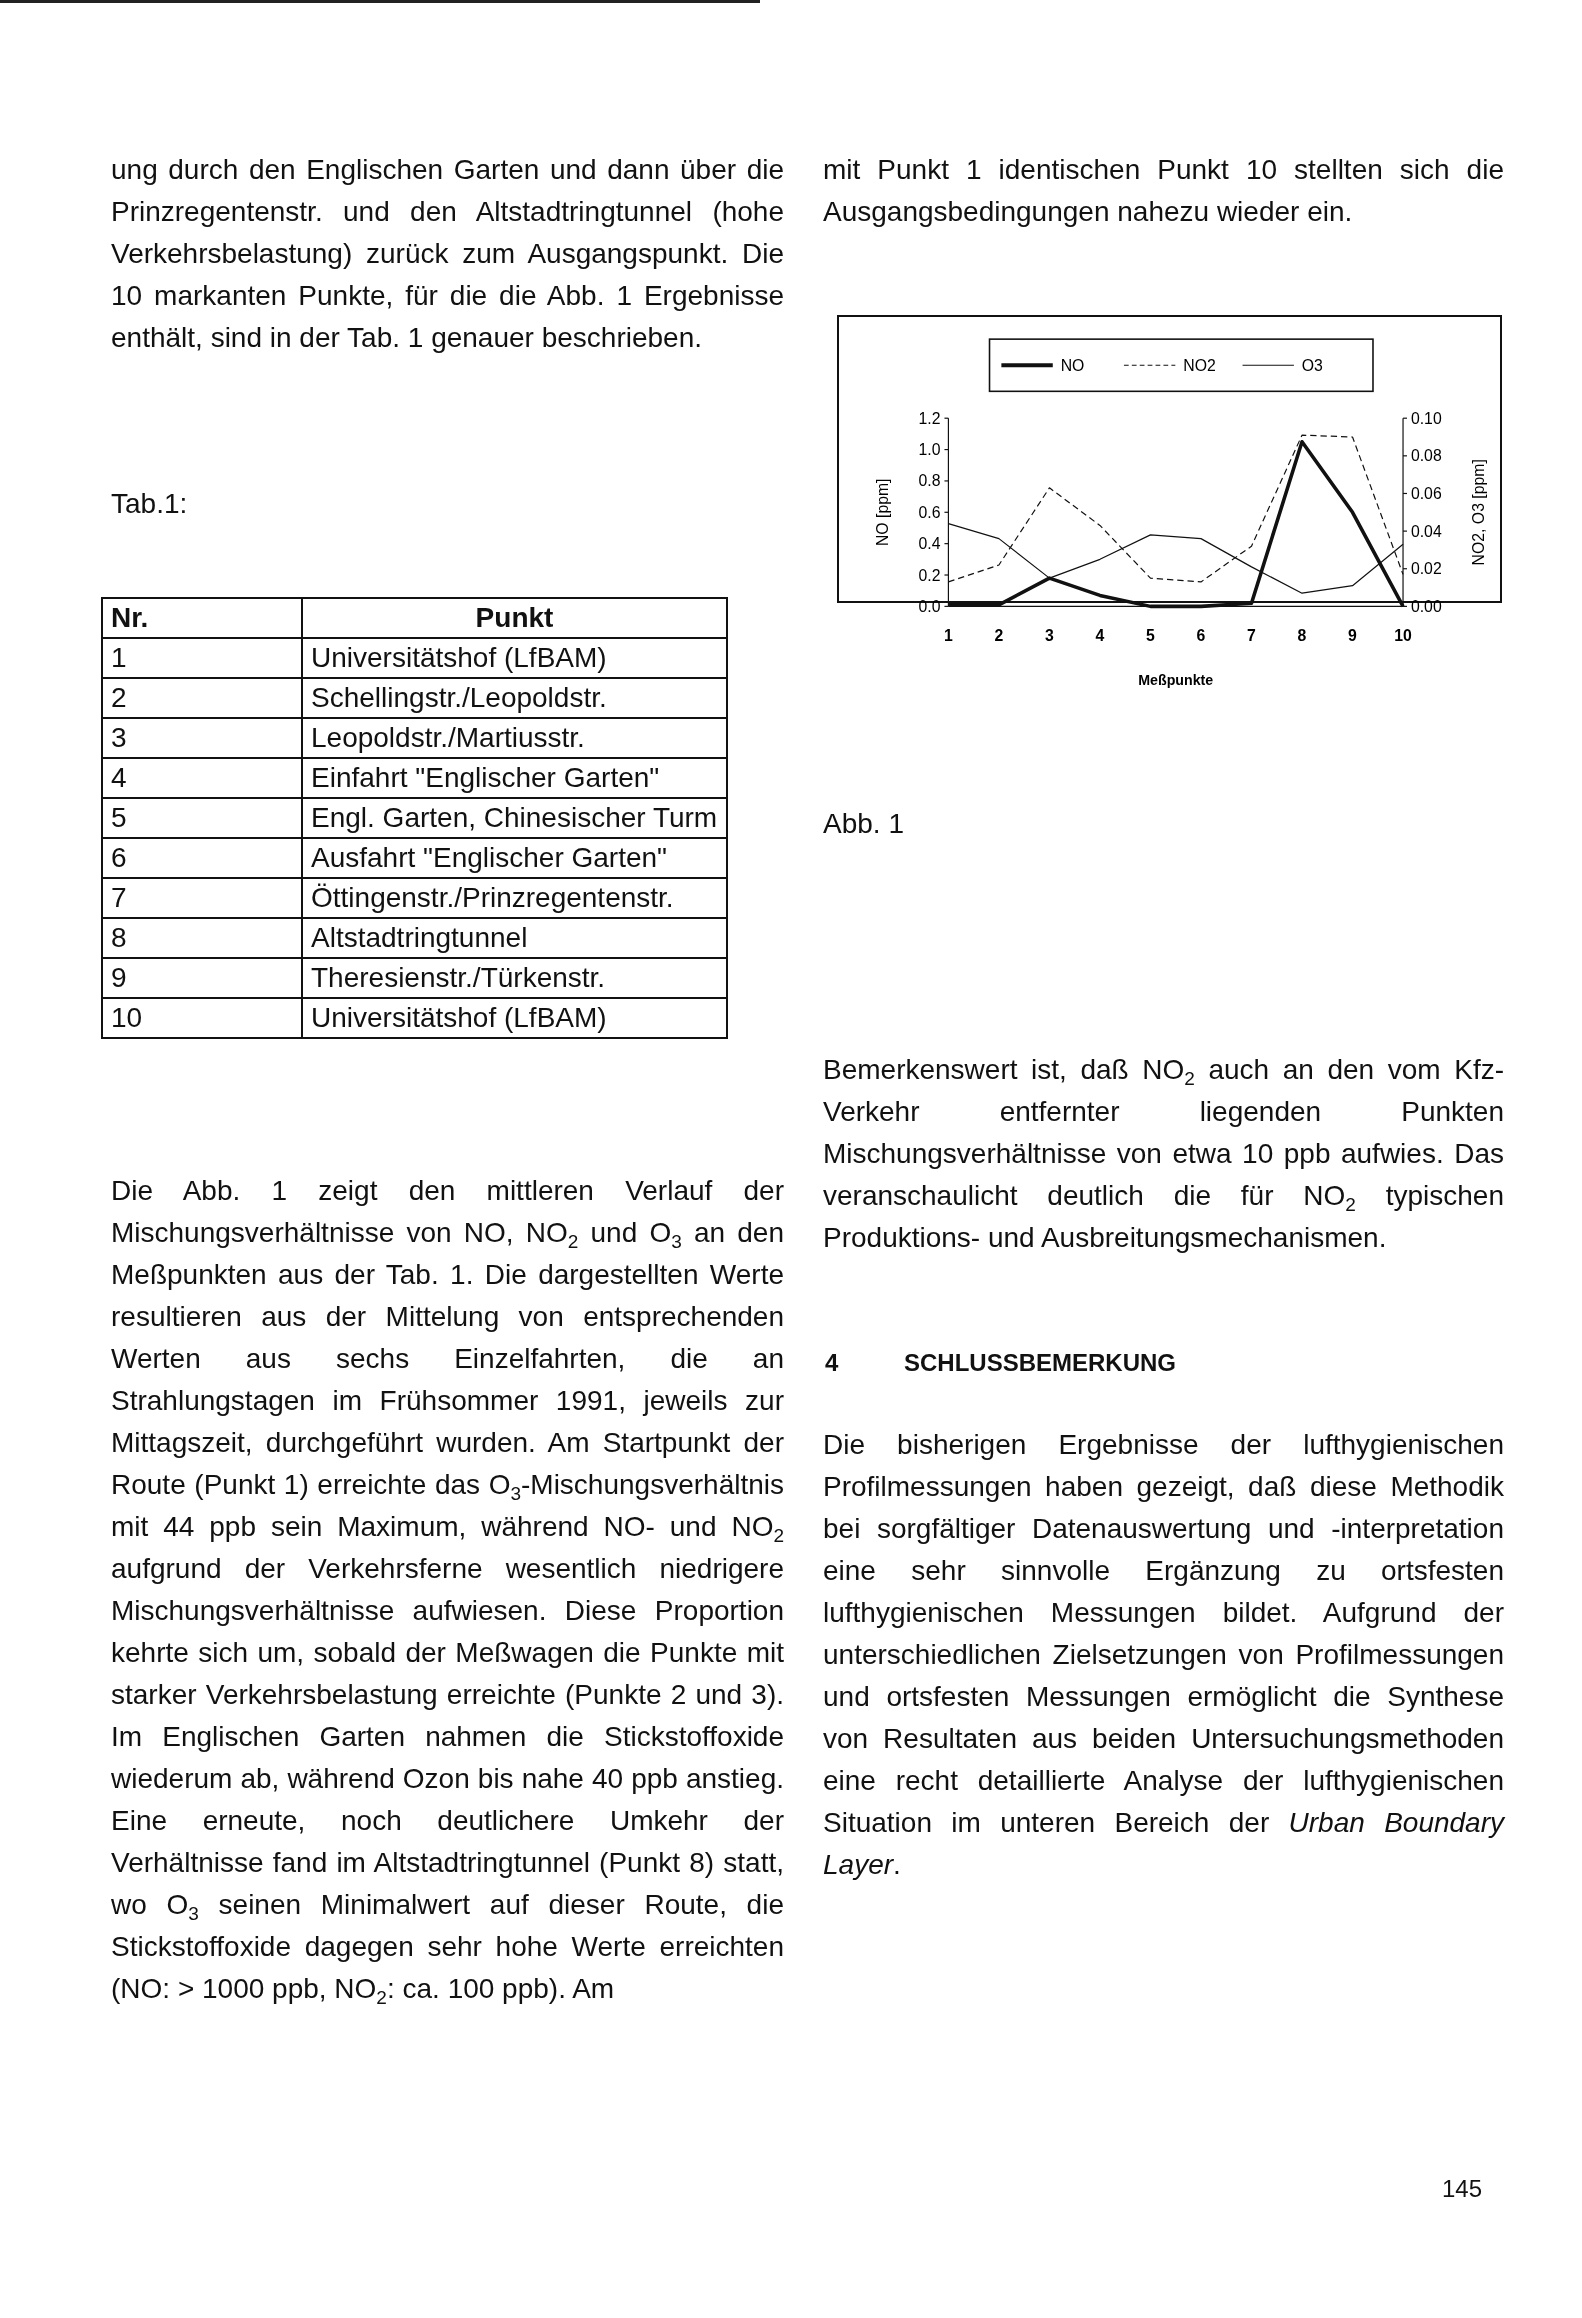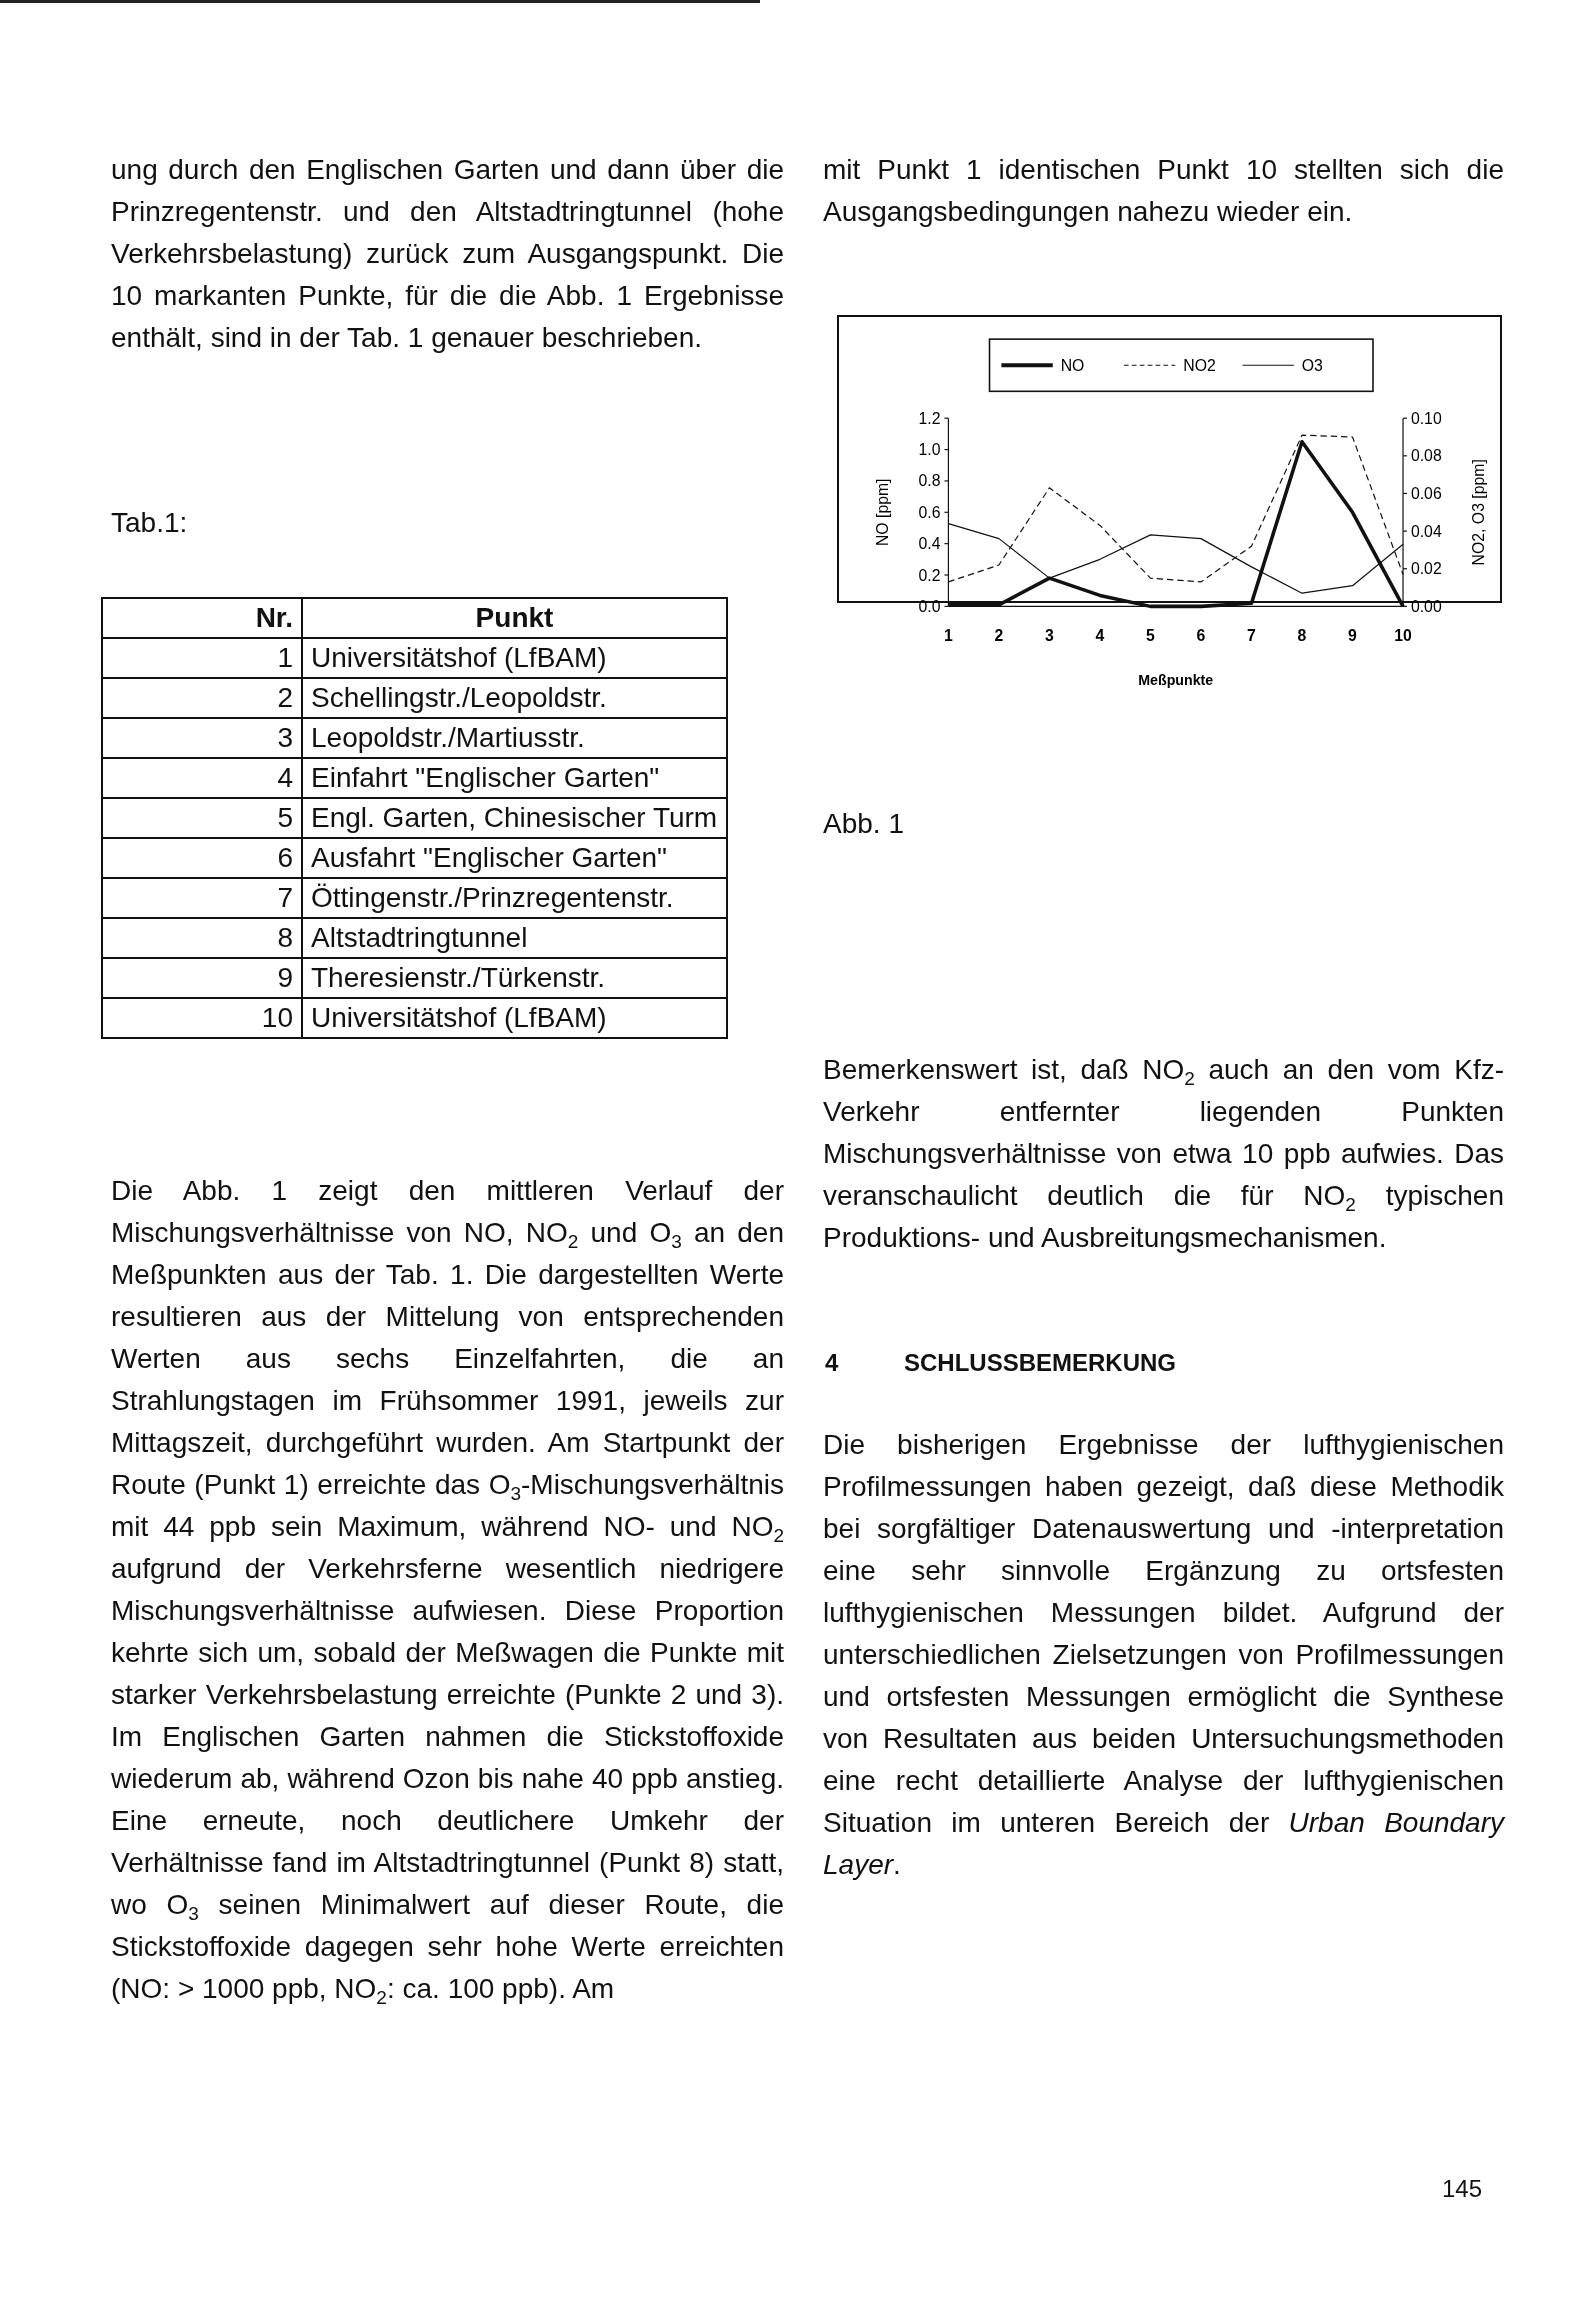--- a/index.html
+++ b/index.html
@@ -11,41 +11,41 @@
   .left { left: 111px; width: 673px; }
   .right { left: 823px; width: 681px; }
   sub { font-size: 19px; line-height: 0; vertical-align: -6.3px; }
   .caption { display: flex; font-size: 28px; line-height: 42px; }
   .caption .lbl { flex: 0 0 auto; }
   .caption .txt { flex: 1 1 auto; text-align: justify; }
   table.pts { position: absolute; left: 101px; top: 597px; width: 627px; border-collapse: collapse;
               font-size: 28px; }
   table.pts th, table.pts td { border: 2.4px solid #111; height: 38px; padding: 0 8px; }
   table.pts th { font-weight: bold; text-align: center; }
-  table.pts th.nr, table.pts td.nr { text-align: right; width: 182px; }
+  table.pts th.nr, table.pts td.nr { text-align: left; width: 182px; }
   .figure { position: absolute; left: 837px; top: 315px; width: 665px; height: 288px;
             border: 2.4px solid #111; box-sizing: border-box; }
   .figure svg { position: absolute; left: 0; top: 0; }
   .heading { position: absolute; left: 825px; top: 1349px; font-size: 24px; font-weight: bold; }
   .heading .num { display: inline-block; width: 79px; }
   .pagenum { position: absolute; left: 1442px; top: 2175px; font-size: 24px; }
   em { font-style: italic; }
 </style>
 </head>
 <body>
 
 <div class="scan-edge"></div>
 
 <div class="col left" style="top:149px;">
   <p>ung durch den Englischen Garten und dann über die Prinzregentenstr. und den Altstadtringtunnel (hohe Verkehrsbelastung) zurück zum Ausgangspunkt. Die 10 markanten Punkte, für die die Abb. 1 Ergebnisse enthält, sind in der Tab. 1 genauer beschrieben.</p>
 </div>
 
 <div class="col left" style="top:483px;">
   <div class="caption">
-    <span class="lbl" style="width:150px;margin-top:19px;">Tab.1:</span>
+    <span class="lbl" style="width:150px;">Tab.1:</span>
   </div>
 </div>
 
 <table class="pts">
   <thead>
     <tr>
       <th class="nr">Nr.</th>
       <th>Punkt</th>
     </tr>
   </thead>

